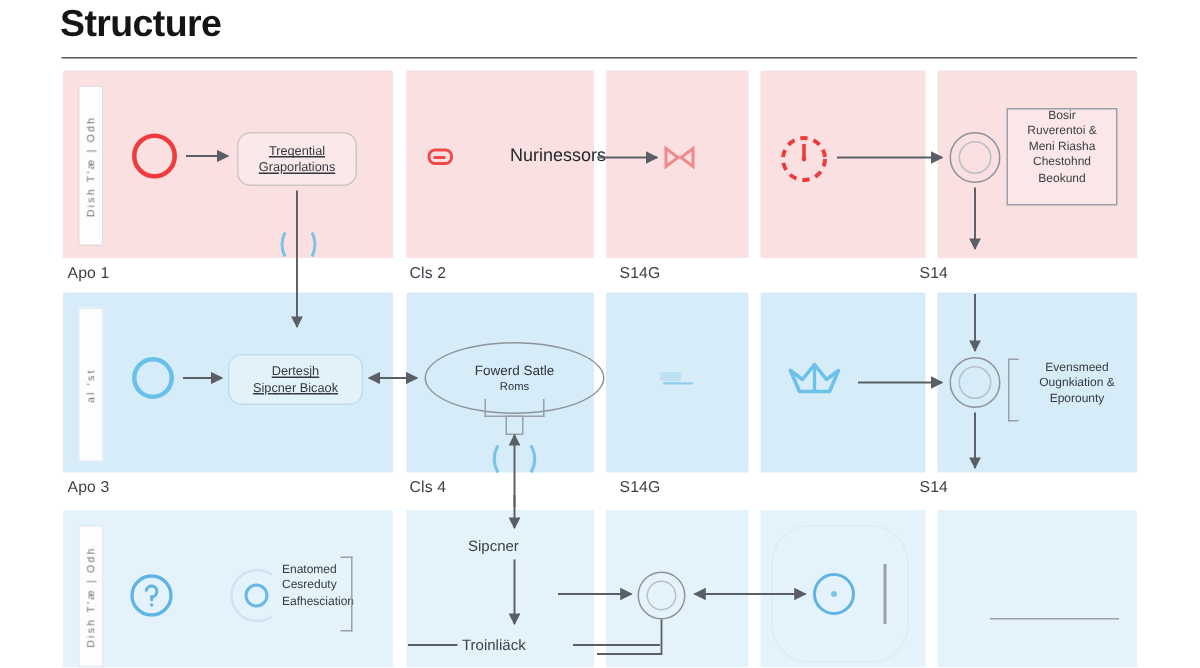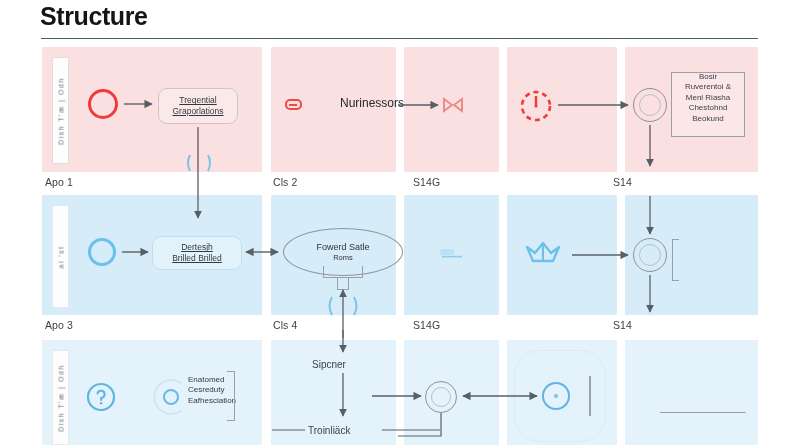--- a/index.html
+++ b/index.html
@@ -228,21 +228,21 @@
   <div class="panel blue" style="left:507px; top:195px; width:110px; height:120px;"></div>
   <div class="panel blue" style="left:625px; top:195px; width:133px; height:120px;"></div>
 
   <div class="side-strip b" style="left:52px; top:205px; width:17px; height:103px;">
     <span>al 'st</span>
   </div>
 
   <div class="ring blue blur-soft" style="left:88px; top:238px; width:28px; height:28px;"></div>
   <div class="node-box b" style="left:152px; top:236px; width:90px; height:34px;">
     <span style="white-space:pre-line;">Dertesjh
-Brilled Brilled</span>
+Sipcner Bicaok</span>
   </div>
 
   <div class="ellipse" style="left:283px; top:228px; width:120px; height:48px;">
     <span>Fowerd Satle</span>
     <span class="sub">Roms</span>
   </div>
   <div style="position:absolute;left:323px;top:266px;width:40px;height:12px;border:1px solid #9aa0a8;border-top:none;"></div>
   <div style="position:absolute;left:337px;top:277px;width:12px;height:13px;border:1px solid #9aa0a8;"></div>
 
   <div style="position:absolute;left:440px;top:244px;width:24px;height:9px;">
@@ -255,20 +255,23 @@
   <div style="position:absolute;left:523px;top:235px;width:40px;height:38px;">
     <svg width="40" height="38" viewBox="0 0 40 38">
       <path d="M4 12 L10 26 L30 26 L36 12 L28 18 L20 8 L12 18 Z" fill="none" stroke="#6cc0ea" stroke-width="2.4" stroke-linejoin="round"></path>
       <line x1="20" y1="8" x2="20" y2="26" stroke="#6cc0ea" stroke-width="2.2"></line>
     </svg>
   </div>
 
   <div class="ring grey" style="left:633px; top:238px; width:34px; height:34px;"></div>
   <div class="ring grey-inner" style="left:639px; top:244px; width:22px; height:22px;"></div>
   <div class="bracket" style="left:672px; top:239px; width:7px; height:42px;"></div>
+  <div class="bracket-text" style="left:683px; top:240px; width:70px;">Evensmeed
+Ougnkiation &amp;
+Eporounty</div>
 
   <div class="panel-label" style="left:45px;  top:319px;">Apo 3</div>
   <div class="panel-label" style="left:273px; top:319px;">Cls 4</div>
   <div class="panel-label" style="left:413px; top:319px;">S14G</div>
   <div class="panel-label" style="left:613px; top:319px;">S14</div>
 
   <div class="panel blue-pale" style="left:42px;  top:340px; width:220px; height:105px;"></div>
   <div class="panel blue-pale" style="left:271px; top:340px; width:125px; height:105px;"></div>
   <div class="panel blue-pale" style="left:404px; top:340px; width:95px;  height:105px;"></div>
   <div class="panel blue-pale" style="left:507px; top:340px; width:110px; height:105px;"></div>

